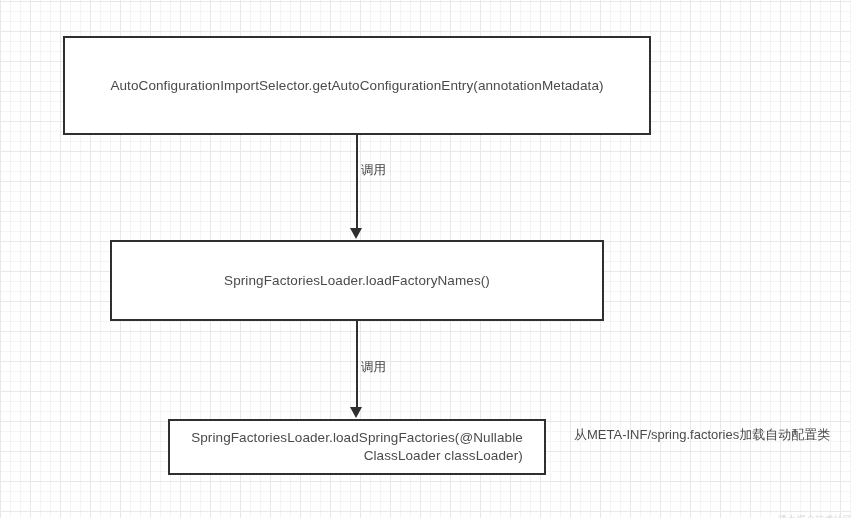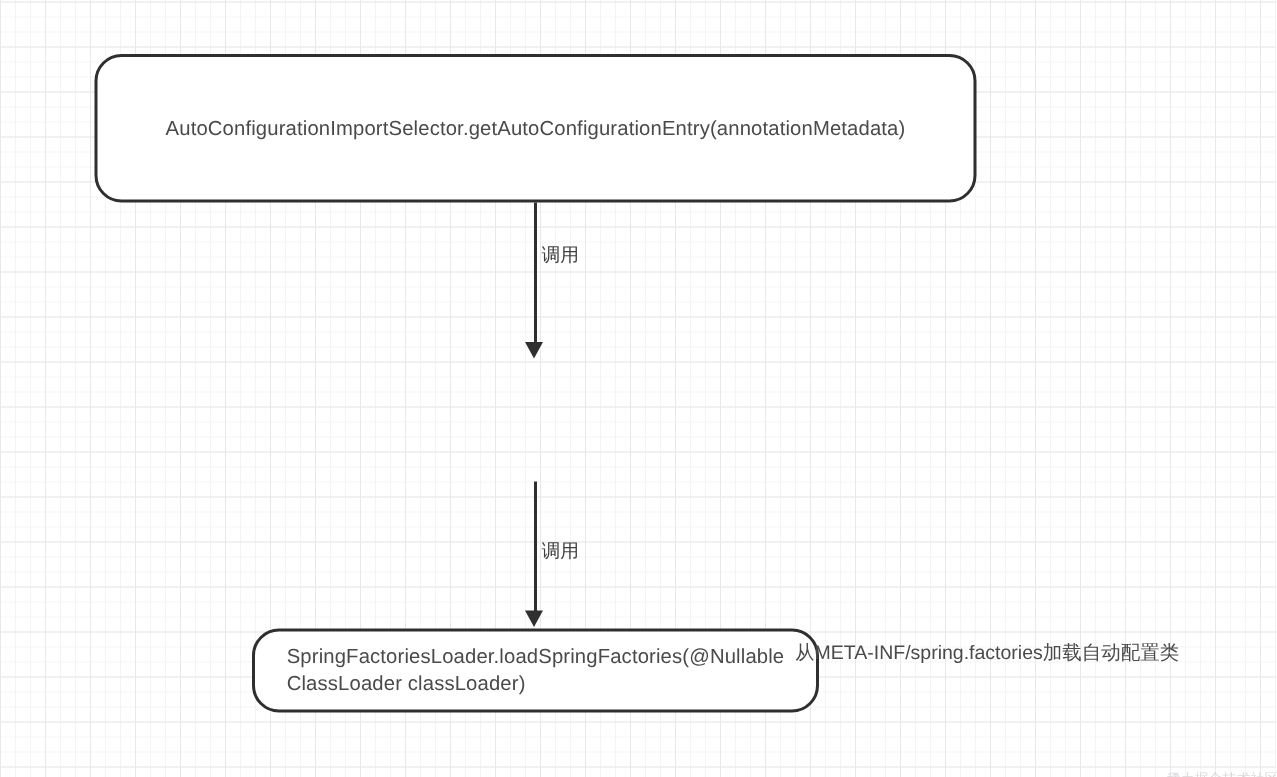--- a/index.html
+++ b/index.html
@@ -23,25 +23,25 @@
       linear-gradient(to bottom, #f4f4f5 1px, transparent 1px);
     background-size: 30px 30px, 30px 30px, 10px 10px, 10px 10px;
     background-position: 0px 1px, 0px 1px, 0px 1px, 0px 1px;
   }
 
   .node {
     position: absolute;
     box-sizing: border-box;
     background: #ffffff;
     border: 2px solid #2f2f2f;
-    border-radius: 18px;
+    border-radius: 0;
     display: flex;
     align-items: center;
     justify-content: center;
-    text-align: left;
+    text-align: right;
   }
   .node-label {
     color: #4a4a4a;
     font-size: 13.5px;
     line-height: 18px;
     letter-spacing: 0.1px;
     padding: 0 10px;
     white-space: pre-line;
   }
 
@@ -86,21 +86,21 @@
     font-size: 13px;
     line-height: 16px;
     white-space: nowrap;
   }
   #ann-classnames {
     left: 606px;
     top: 277px;
     color: #fb2c2c;
   }
   #ann-metainf {
-    left: 530px;
+    left: 574px;
     top: 427px;
     color: #4a4a4a;
   }
 
   #watermark {
     position: absolute;
     left: 778px;
     top: 514px;
     font-size: 9px;
     line-height: 11px;
@@ -117,20 +117,23 @@
   <div class="node" id="node-entry">
     <span class="node-label">AutoConfigurationImportSelector.getAutoConfigurationEntry(annotationMetadata)</span>
   </div>
 
   <div class="edge">
     <div class="edge-line" id="edge1-line"></div>
     <div class="edge-head" id="edge1-head"></div>
     <div class="edge-label" id="edge1-label">调用</div>
   </div>
 
+  <div class="node" id="node-load">
+    <span class="node-label">SpringFactoriesLoader.loadFactoryNames()</span>
+  </div>
 
 
   <div class="edge">
     <div class="edge-line" id="edge2-line"></div>
     <div class="edge-head" id="edge2-head"></div>
     <div class="edge-label" id="edge2-label">调用</div>
   </div>
 
   <div class="node" id="node-spring">
     <span class="node-label">SpringFactoriesLoader.loadSpringFactories(@Nullable

